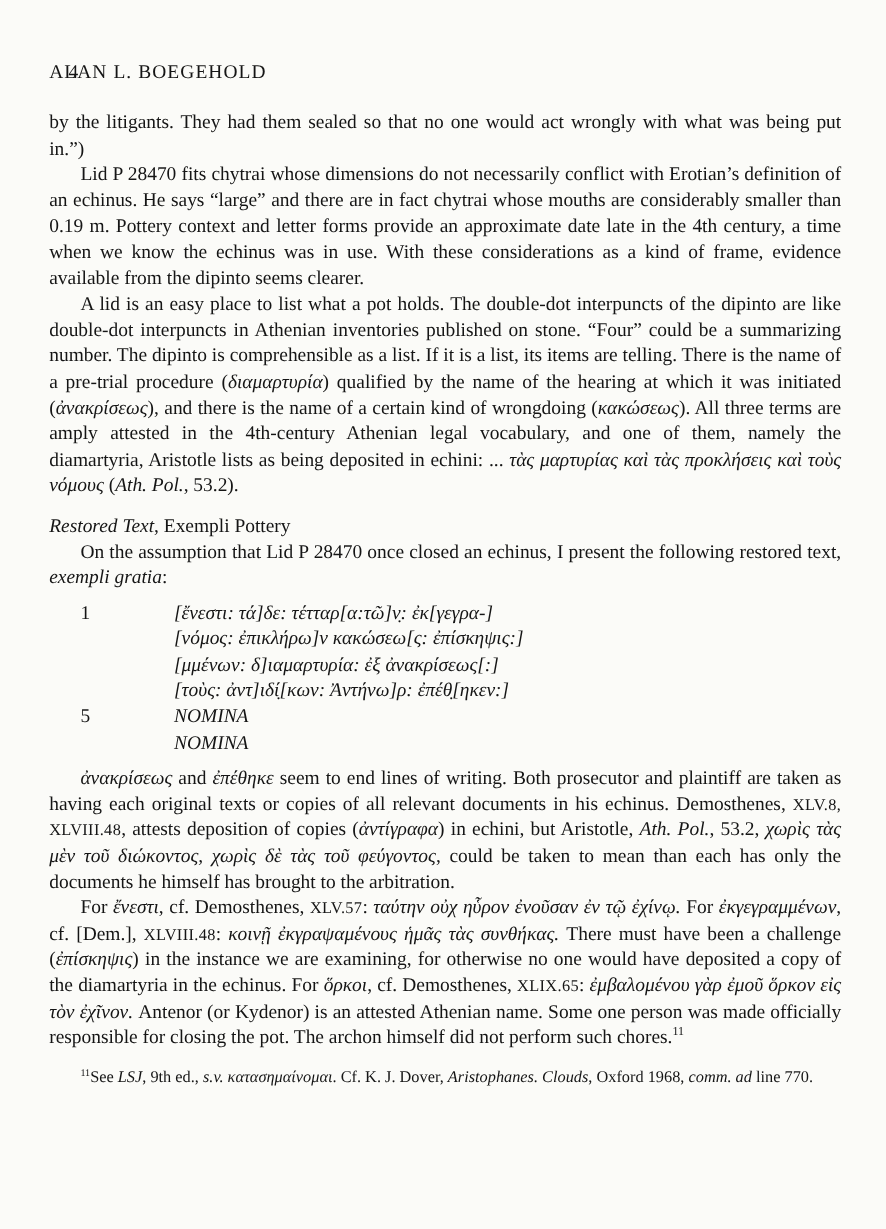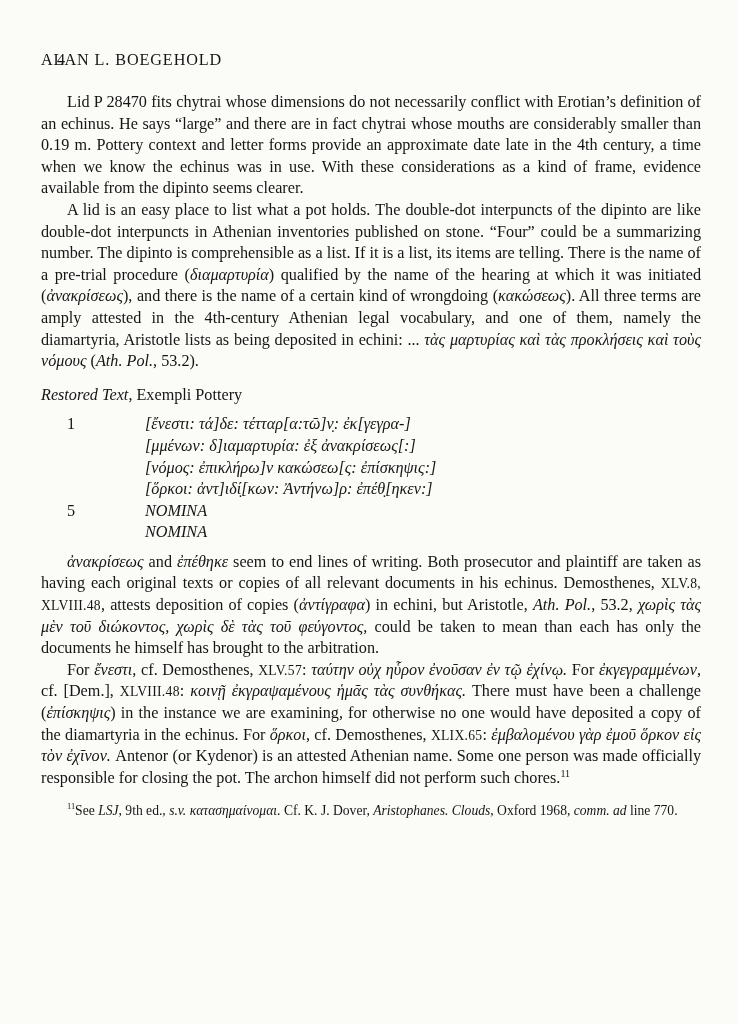--- a/index.html
+++ b/index.html
@@ -77,44 +77,46 @@
 
 <div class="page">
 
   <header class="running-header">
     <span class="pageno">4</span>
     <span class="running-title">ALAN L. BOEGEHOLD</span>
   </header>
 
   <main>
 
+    <p class="body-par noindent"><span>by the litigants. They had them sealed so that no one would act wrongly with what was being put in.”)</span></p>
 
     <p class="body-par"><span>Lid P 28470 fits chytrai whose dimensions do not necessarily conflict with Erotian’s definition of an echinus. He says “large” and there are in fact chytrai whose mouths are considerably smaller than 0.19 m. Pottery context and letter forms provide an approximate date late in the 4th century, a time when we know the echinus was in use. With these considerations as a kind of frame, evidence available from the dipinto seems clearer.</span></p>
 
     <p class="body-par"><span>A lid is an easy place to list what a pot holds. The double-dot interpuncts of the dipinto are like double-dot interpuncts in Athenian inventories published on stone. “Four” could be a summarizing number. The dipinto is comprehensible as a list. If it is a list, its items are telling. There is the name of a pre-trial procedure (</span><span class="g">διαμαρτυρία</span><span>) qualified by the name of the hearing at which it was initiated (</span><span class="g">ἀνακρίσεως</span><span>), and there is the name of a certain kind of wrongdoing (</span><span class="g">κακώσεως</span><span>). All three terms are amply attested in the 4th-century Athenian legal vocabulary, and one of them, namely the diamartyria, Aristotle lists as being deposited in echini: ... </span><span class="g">τὰς μαρτυρίας καὶ τὰς προκλήσεις καὶ τοὺς νόμους</span><span> (</span><span class="i">Ath. Pol.</span><span>, 53.2).</span></p>
 
     <h2 class="section-heading"><span class="i">Restored Text</span><span>, Exempli Pottery</span></h2>
 
+    <p class="body-par"><span>On the assumption that Lid P 28470 once closed an echinus, I present the following restored text, </span><span class="i">exempli gratia</span><span>:</span></p>
 
     <div class="restored-block">
       <div class="rt-row">
         <span class="rt-num">1</span>
         <span class="rt-text"><span class="g">[ἔνεστι: τά]δε: τέτταρ[α:τῶ]ν̣: ἐκ[γεγρα-]</span></span>
       </div>
       <div class="rt-row">
         <span class="rt-num"></span>
+        <span class="rt-text"><span class="g">[νόμος: ἐπικλήρω]ν κακώσεω[ς: ἐπίσκηψις:]</span></span>
+      </div>
+      <div class="rt-row">
+        <span class="rt-num"></span>
         <span class="rt-text"><span class="g">[μμένων: δ]ιαμαρτυρία: ἐξ ἀνακρίσεως[:]</span></span>
       </div>
       <div class="rt-row">
         <span class="rt-num"></span>
-        <span class="rt-text"><span class="g">[νόμος: ἐπικλήρω]ν κακώσεω[ς: ἐπίσκηψις:]</span></span>
-      </div>
-      <div class="rt-row">
-        <span class="rt-num"></span>
-        <span class="rt-text"><span class="g">[ὅρκοι: ἀντ]ιδί̣[κων: Ἀντήνω]ρ: ἐπέθ̣[ηκεν:]</span></span>
+        <span class="rt-text"><span class="g">[τοὺς: ἀντ]ιδί̣[κων: Ἀντήνω]ρ: ἐπέθ̣[ηκεν:]</span></span>
       </div>
       <div class="rt-row">
         <span class="rt-num">5</span>
         <span class="rt-text"><span class="i">NOMINA</span></span>
       </div>
       <div class="rt-row">
         <span class="rt-num"></span>
         <span class="rt-text"><span class="i">NOMINA</span></span>
       </div>
     </div>

